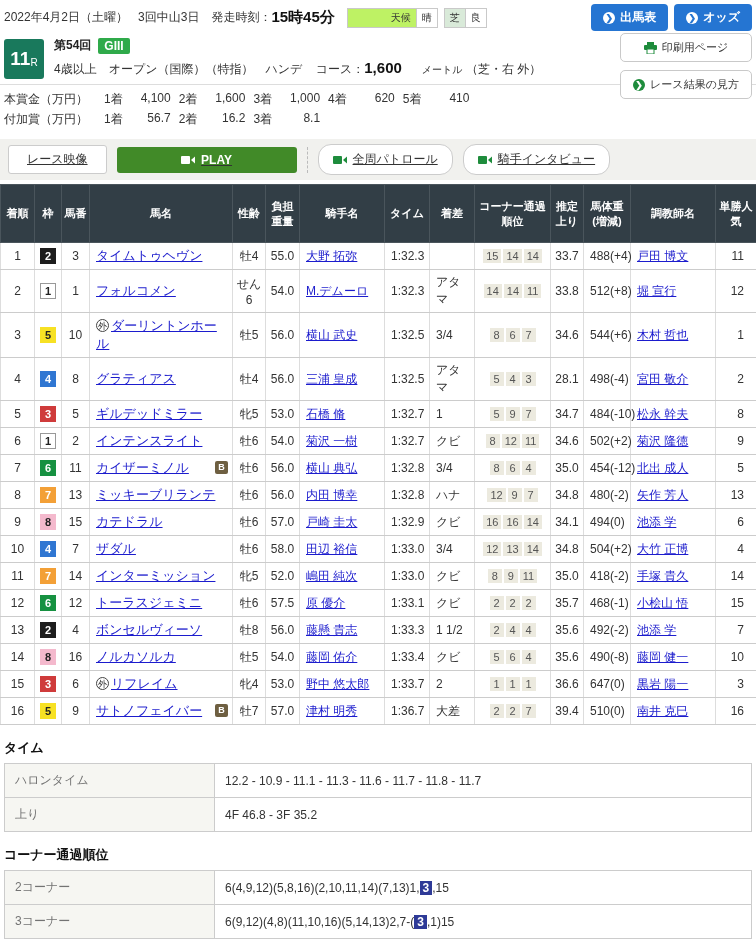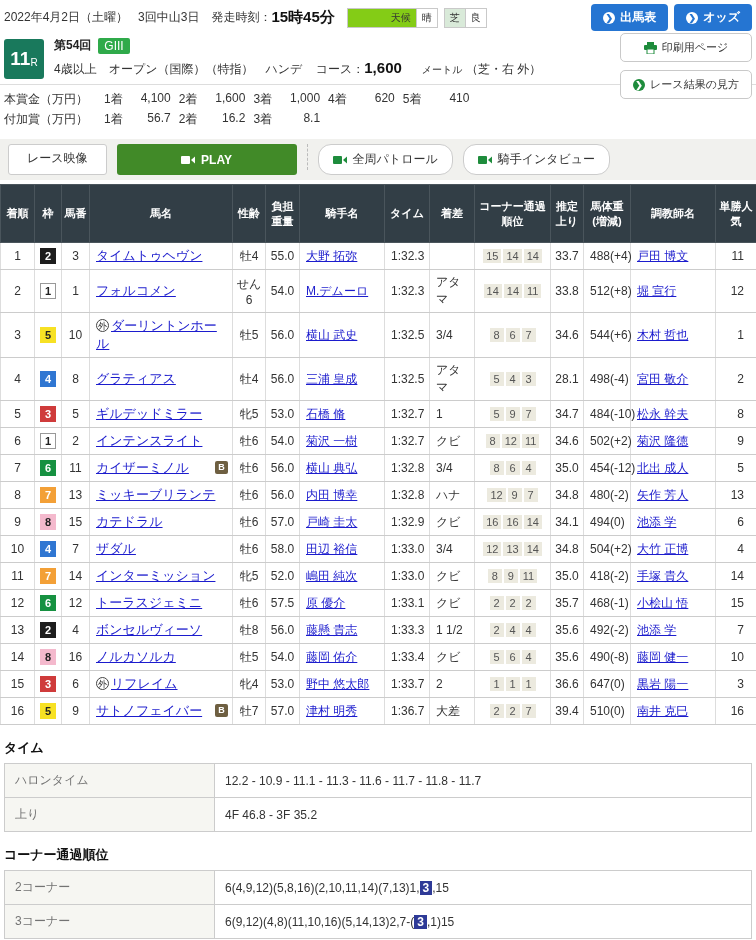--- a/index.html
+++ b/index.html
@@ -15,21 +15,21 @@
   
   .topbar { display: flex; align-items: center; padding: 4px 4px 2px 4px; }
   .topbar .date { color: #333; }
   .topbar .meeting { margin-left: 10px; }
   .topbar .start-label { margin-left: 12px; }
   .topbar .start-time { font-size: 15px; font-weight: bold; color: #111; }
   .wbadges { display: flex; margin-left: 12px; }
   .wbadge { display: flex; border: 1px solid #c9c9c9; font-size: 10px; margin-right: 6px; }
   .wbadge .k { padding: 2px 5px; }
   .wbadge .v { padding: 2px 5px; background: #fff; border-left: 1px solid #c9c9c9; }
-  .wbadge.weather .k { background: #84cc16; padding-left: 43px; }
+  .wbadge.weather .k { background: #bef264; padding-left: 43px; }
   .wbadge.turf .k { background: #d9ead9; }
   .top-btns { margin-left: auto; display: flex; gap: 6px; }
   .btn-blue {
     background: #2575d2; color: #fff; border: none; border-radius: 4px;
     font-size: 12px; font-weight: bold; padding: 5px 12px; display: flex; align-items: center; gap: 5px; cursor: pointer;
   }
   .circ-w { display:inline-block; width: 12px; height: 12px; background: #fff; color: #2575d2;
     border-radius: 50%; font-size: 9px; line-height: 12px; text-align: center; font-weight: bold; }
   .circ-g { display:inline-block; width: 12px; height: 12px; background: #1e8c3c; color: #fff;
     border-radius: 50%; font-size: 9px; line-height: 12px; text-align: center; font-weight: bold; }
@@ -39,40 +39,40 @@
   .race-main { display: flex; gap: 10px; width: 615px; }
   .race-num {
     width: 40px; height: 40px; background: #19795c; color: #fff; border-radius: 3px;
     display: flex; align-items: center; justify-content: center; flex-shrink: 0; margin-top: 2px;
   }
   .race-num .n { font-size: 19px; font-weight: bold; }
   .race-num .r { font-size: 10px; margin-top: 6px; }
   .race-title-line { display: flex; align-items: center; gap: 7px; }
   .race-edition { font-size: 12px; font-weight: bold; color: #222; }
   .race-title { font-size: 18px; font-weight: bold; color: #111; }
-  .grade-badge { background: #2faa4a; color: #fff; font-size: 12px; font-weight: normal; padding: 1px 6px; border-radius: 2px; }
+  .grade-badge { background: #2faa4a; color: #fff; font-size: 12px; font-weight: bold; padding: 1px 6px; border-radius: 2px; }
   .race-cond { margin-top: 5px; color: #333; padding-bottom: 6px; }
   .race-cond .dist { font-size: 15px; font-weight: bold; color: #111; }
   .race-cond .unit { font-size: 10px; padding-left: 20px; }
   .side-btns { position: absolute; top: 0px; right: 4px; display: flex; flex-direction: column; gap: 8px; width: 132px; justify-content: flex-end; }
   .btn-white {
     background: #fff; border: 1px solid #c9c9c9; border-radius: 5px; color: #333;
     font-size: 11px; padding: 6px 4px; display: flex; align-items: center; justify-content: center; gap: 5px; cursor: pointer;
   }
 
   
   .prize { padding: 6px 4px 8px 4px; }
   .prize-row { display: flex; margin-bottom: 3px; }
   .prize-label { width: 92px; }
   .pz { display: inline-flex; }
   .pz-p { margin-left: 8px; }
   .pz-v { display: inline-block; min-width: 48px; text-align: right; }
 
   
-  .video-bar { background: #f1f1ee; padding: 5px 8px; display: flex; gap: 10px; }
+  .video-bar { background: #f1f1ee; padding: 5px 8px; display: flex; align-items: center; gap: 10px; text-decoration: underline; }
   .v-label { background: #fff; border: 1px solid #ccc; border-radius: 3px; padding: 5px 18px; font-size: 12px; }
   .btn-play { background: #418a28; color: #fff; border: none; border-radius: 3px; width: 180px; padding: 6px 0;
     font-weight: bold; font-size: 12px; display: flex; align-items: center; justify-content: center; gap: 6px; cursor: pointer; }
   .v-sep { border-left: 1px dashed #bbb; height: 26px; }
   .btn-video { background: #fff; border: 1px solid #ccc; border-radius: 13px; padding: 6px 14px; font-size: 12px;
     display: flex; align-items: center; gap: 6px; cursor: pointer; color: #333; }
   .cam { flex-shrink: 0; }
 
   
   table.results { width: 756px; border-collapse: collapse; table-layout: fixed; margin-top: 4px; padding-left: 40px; }

